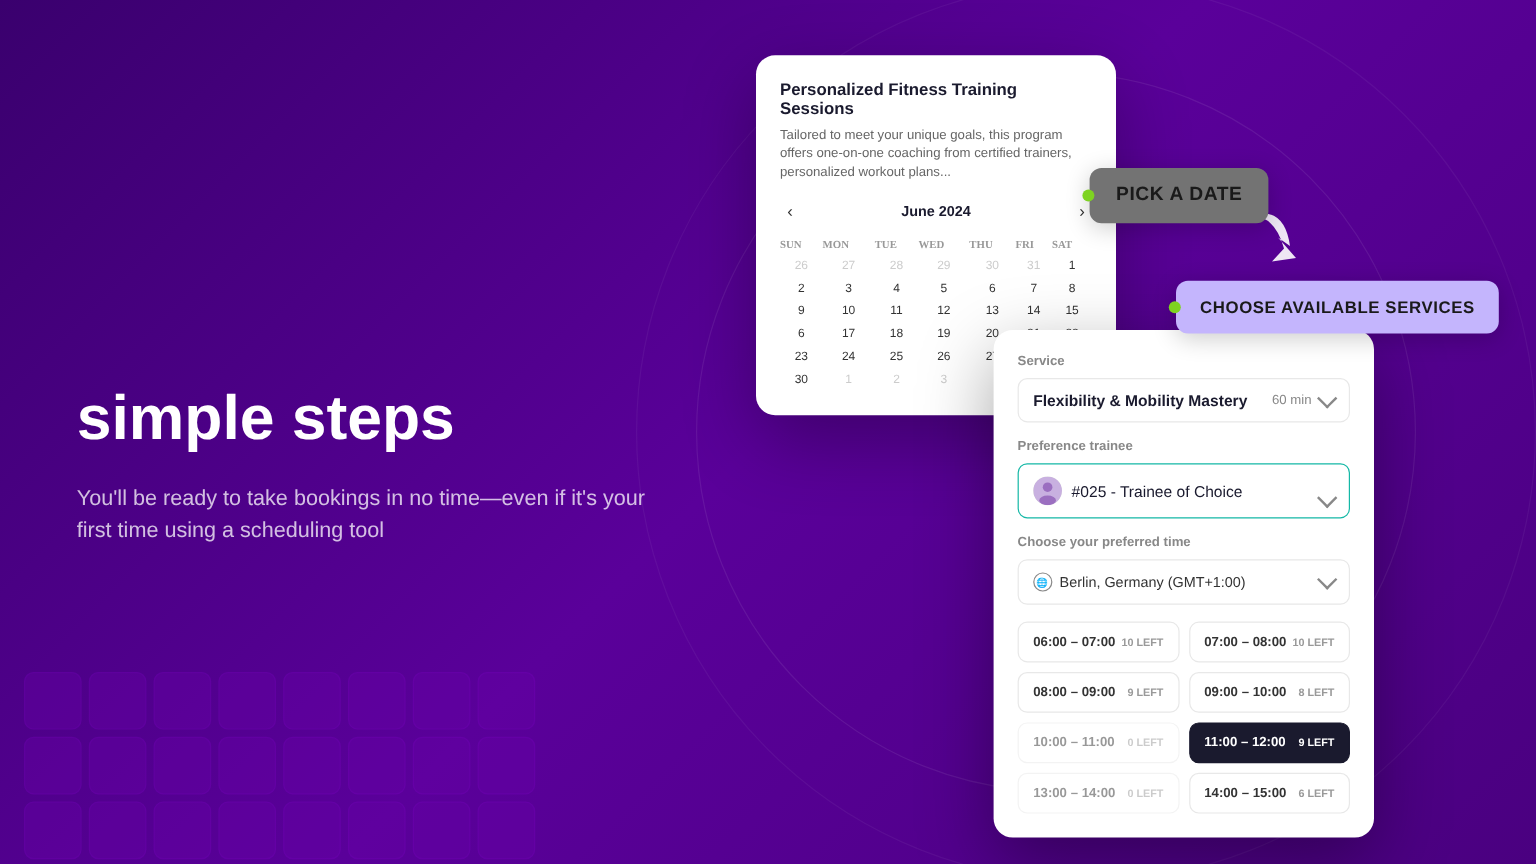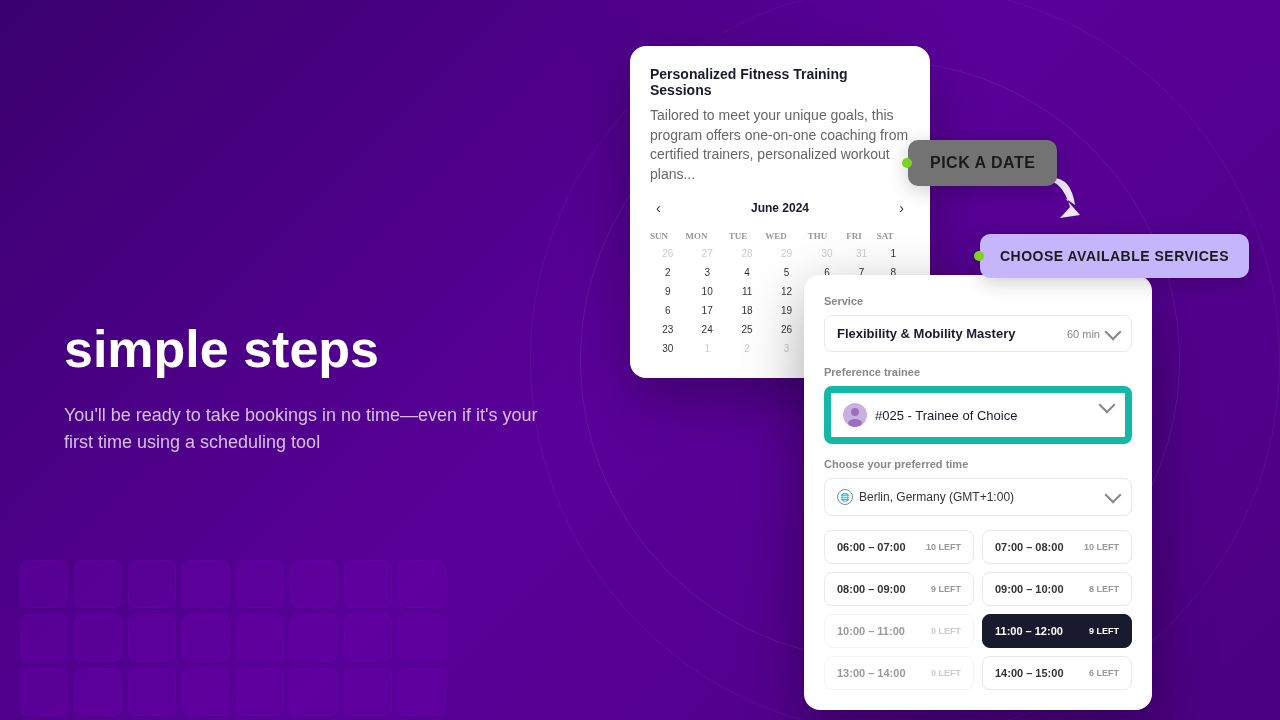--- a/index.html
+++ b/index.html
@@ -100,21 +100,21 @@
       padding: 20px;
       box-shadow: 0 20px 60px rgba(0,0,0,0.3);
     }
     .card-title {
       font-size: 14px;
       font-weight: 700;
       color: #1a1a2e;
       margin-bottom: 8px;
     }
     .card-desc {
-      font-size: 14px;
+      font-size: 11px;
       color: #666;
       line-height: 1.4;
       margin-bottom: 14px;
     }
 
     
     .cal-header {
       display: flex;
       align-items: center;
       justify-content: space-between;
@@ -216,23 +216,23 @@
       left: 1020px;
       top: 160px;
       z-index: 15;
       width: 80px;
       height: 80px;
     }
 
     
     .booking-panel {
       position: absolute;
-      left: 804px;
+      left: 828px;
       top: 275px;
-      width: 348px;
+      width: 317px;
       background: #ffffff;
       border-radius: 16px;
       z-index: 12;
       padding: 20px;
       box-shadow: 0 20px 60px rgba(0,0,0,0.35);
     }
 
     .section-label {
       font-size: 11px;
       font-weight: 600;
@@ -266,23 +266,23 @@
       border-right: 2px solid #888;
       border-bottom: 2px solid #888;
       transform: rotate(45deg);
       display: inline-block;
       margin-left: 4px;
       margin-top: -4px;
     }
 
     .trainee-select {
       display: flex;
-      align-items: flex-start;
+      align-items: flex-end;
       justify-content: space-between;
-      border: 7px solid #14b8a6;
+      border: 1px solid #14b8a6;
       border-radius: 8px;
       padding: 10px 12px;
       margin-bottom: 14px;
     }
     .trainee-left {
       display: flex;
       align-items: center;
       gap: 8px;
     }
     .trainee-avatar {

